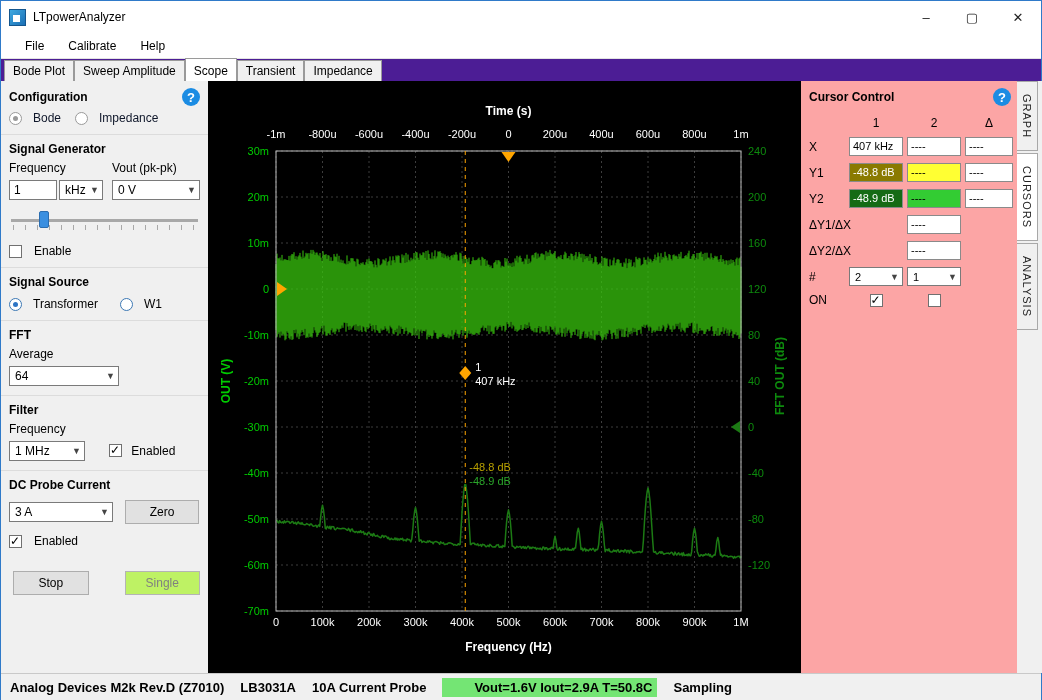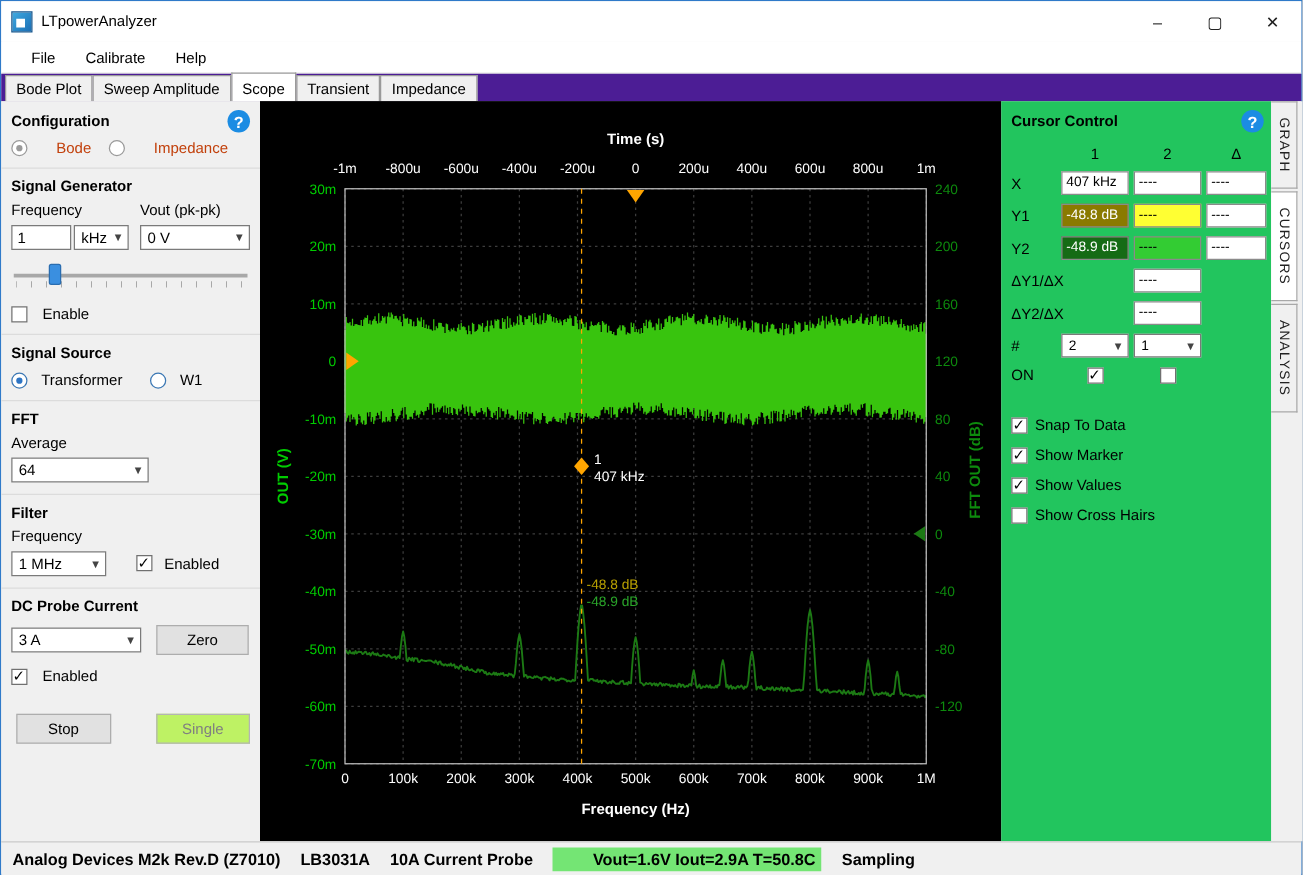--- a/index.html
+++ b/index.html
@@ -35,37 +35,37 @@
   .lbl { font-size:12px; }
   .tinput { border:1px solid #7a7a7a; height:20px; width:48px; padding:0 4px; font-size:12px; background:#fff; font-family:"Liberation Sans",sans-serif; }
   .combo { display:inline-flex; align-items:center; justify-content:space-between; border:1px solid #7a7a7a; background:#fff; height:20px; padding:0 3px 0 5px; font-size:12px; }
   .combo .arrow { color:#444; font-size:9px; margin-left:4px; }
   .cb { display:inline-block; width:13px; height:13px; border:1px solid #707070; background:#fff; vertical-align:-2px; margin-right:6px; position:relative; flex:0 0 auto; }
   .cb.checked::after { content:"\2713"; position:absolute; left:0px; top:-2px; font-size:12px; color:#000; }
   .radio { display:inline-block; width:13px; height:13px; border:1px solid #3c78b4; border-radius:50%; background:#fff; vertical-align:-2px; margin-right:5px; position:relative; flex:0 0 auto; }
   .radio.checked::after { content:""; position:absolute; left:3px; top:3px; width:5px; height:5px; border-radius:50%; background:#2c74c4; }
   .radio.disabled { border-color:#9a9a9a; }
   .radio.disabled.checked::after { background:#9a9a9a; }
-  .dis-text { color:#c2410c;margin-left:12px; }
+  .dis-text { color:#0f172a; }
   .btn { border:1px solid #adadad; background:#e1e1e1; font-size:12px; height:24px; padding:0 16px; font-family:"Liberation Sans",sans-serif; }
   .btn.disabled { background:#bef264; color:#808080; border-color:#b4b4b4; }
   .slider { position:relative; height:22px; margin:10px 2px 0 2px; }
   .slider .track { position:absolute; left:0; right:0; top:9px; height:3px; background:#a8a8a8; }
   .slider .ticks { position:absolute; left:2px; right:0; top:15px; height:5px; background:repeating-linear-gradient(to right,#a8a8a8 0 1px,transparent 1px 12px); }
   .slider .thumb { position:absolute; left:15%; top:1px; width:10px; height:17px; background:#3a8fe0; border:1px solid #2a6db0; border-radius:2px; }
   .two-col { display:flex; gap:8px; margin-top:5px; }
   .run-row { display:flex; gap:36px; padding:14px 8px 0 12px; }
   .run-row .btn { width:76px; }
 
   
   .chart-wrap { position:absolute; left:207px; top:80px; width:593px; height:592px; background:#000; }
   svg text { font-family:"Liberation Sans", sans-serif; }
 
   
-  .cursor-panel { position:absolute; left:800px; top:80px; width:216px; height:592px; background:#22c55e; padding:7px 6px 0 8px; overflow:hidden; }
+  .cursor-panel { position:absolute; left:800px; top:80px; width:216px; height:592px; background:#fca5a5; padding:7px 6px 0 8px; overflow:hidden; }
   .cgrid { display:grid; grid-template-columns:36px 54px 54px 48px; gap:7px 4px; align-items:center; margin-top:10px; }
   .chead { text-align:center; font-size:12px; }
   .rlabel { font-size:12px; }
   .rlabel.span2 { grid-column:1 / 3; }
   .vbox { border:1px solid #8a8a8a; background:#fff; height:19px; line-height:17px; padding:0 3px; font-size:11px; overflow:hidden; white-space:nowrap; }
   .cgrid .combo { height:19px; font-size:11px; }
   .cgrid .cb { justify-self:center; margin:0; }
   .copts { margin-top:26px; }
   .copt { display:flex; align-items:center; margin-top:10px; font-size:12px; }
 
@@ -346,38 +346,20 @@
         <span class="arrow">▼</span>
       </span>
       <div></div>
 
       <div class="rlabel">ON</div>
       <span class="cb checked"></span>
       <span class="cb"></span>
       <div></div>
     </div>
 
-    <div class="copts">
-      <div class="copt">
-        <span class="cb checked"></span>
-        <span>Snap To Data</span>
-      </div>
-      <div class="copt">
-        <span class="cb checked"></span>
-        <span>Show Marker</span>
-      </div>
-      <div class="copt">
-        <span class="cb checked"></span>
-        <span>Show Values</span>
-      </div>
-      <div class="copt">
-        <span class="cb"></span>
-        <span>Show Cross Hairs</span>
-      </div>
-    </div>
   </div>
 
   <div class="side-tabs">
     <div class="side-tab">GRAPH</div>
     <div class="side-tab active">CURSORS</div>
     <div class="side-tab">ANALYSIS</div>
   </div>
 
   <div class="statusbar">
     <span>Analog Devices M2k Rev.D (Z7010)</span>

